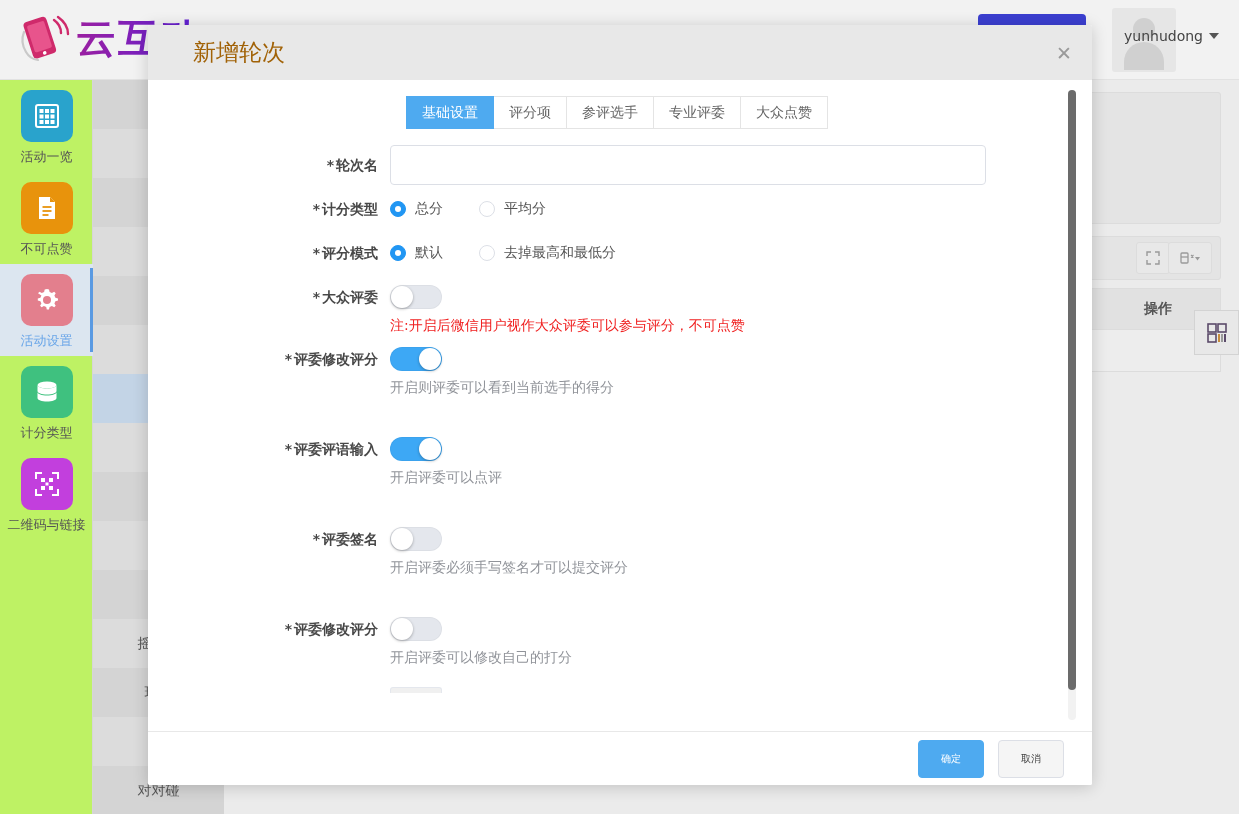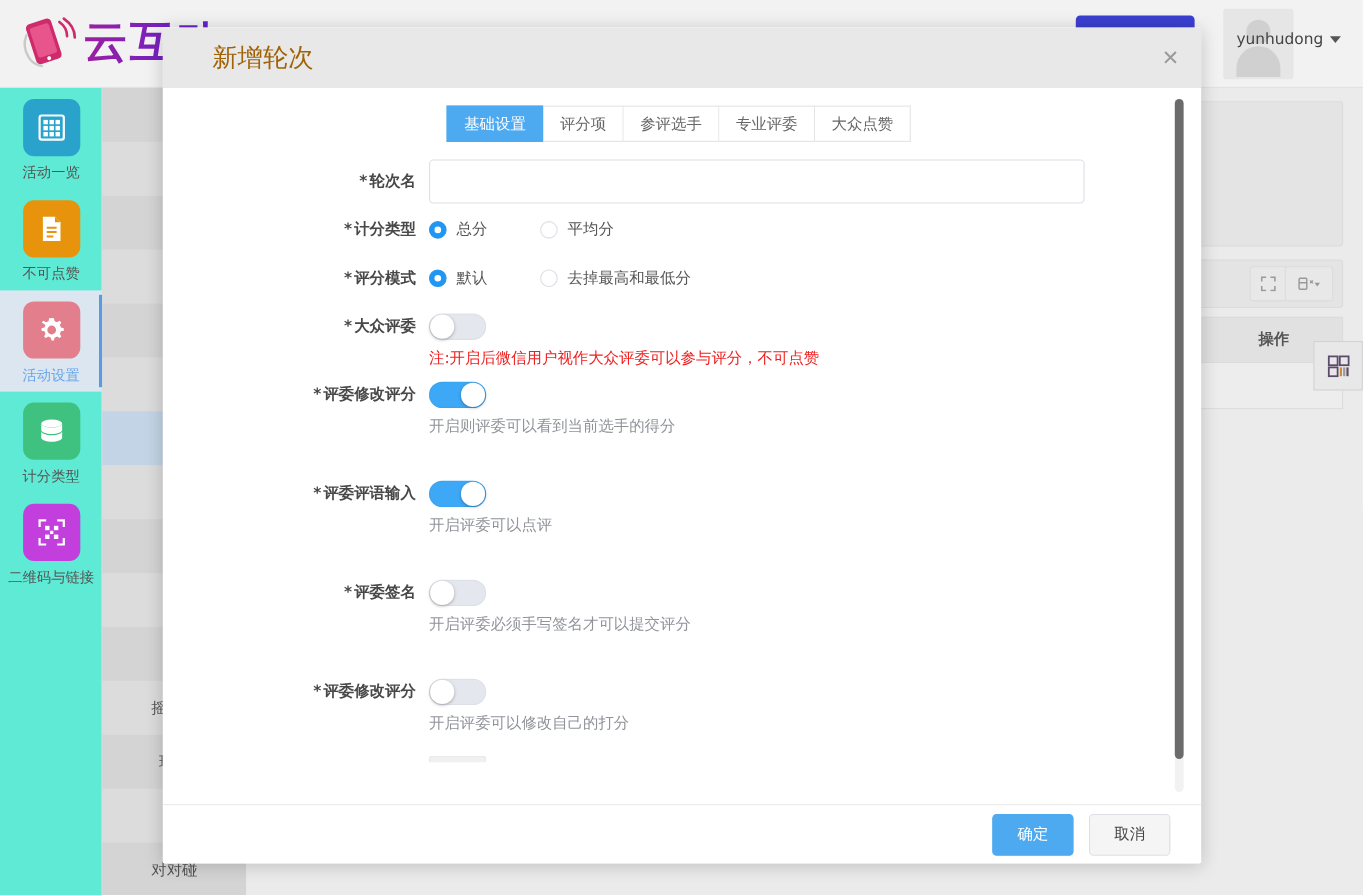--- a/index.html
+++ b/index.html
@@ -44,21 +44,21 @@
     font-size:14px; color:#444; display:flex; align-items:center; gap:6px;
   }
   .caret-down {
     width:0;height:0;border-left:5px solid transparent;border-right:5px solid transparent;
     border-top:6px solid #555;
   }
 
   
   .rail {
     position:absolute; left:0; top:80px; width:93px; height:734px;
-    background:#5eead4; border-right:1px solid #d6d6d6;
+    background:#bef264; border-right:1px solid #d6d6d6;
   }
   .rail-item {
     width:93px; padding:10px 0 6px; display:flex; flex-direction:column;
     align-items:center; gap:6px; position:relative; cursor:pointer;
   }
   .rail-item.active { background:#dce6f0; }
   .rail-item.active::after {
     content:""; position:absolute; right:0; top:4px; bottom:4px; width:3px; background:#5a9ae2;
   }
   .rail-icon {
@@ -154,21 +154,21 @@
   }
   .req { color:#484848; margin-right:2px; }
   .form-ctrl { flex:1; }
 
   .text-input {
     width:596px; height:40px; border:1px solid #dcdfe6; border-radius:4px;
     padding:0 12px; font-size:14px; color:#333; outline:none;
     font-family:"DejaVu Sans","Liberation Sans",sans-serif;
   }
 
-  .radio-group { display:flex; align-items:center; height:40px; gap:48px; }
+  .radio-group { display:flex; align-items:center; height:40px; gap:36px; }
   .radio { display:flex; align-items:center; gap:9px; cursor:pointer; }
   .radio-dot {
     width:16px; height:16px; border-radius:50%;
     border:1px solid #dcdfe6; background:#fff; position:relative;
   }
   .radio.checked .radio-dot { background:#2196f3; border-color:#2196f3; }
   .radio.checked .radio-dot::after {
     content:""; position:absolute; left:50%; top:50%; transform:translate(-50%,-50%);
     width:6px; height:6px; border-radius:50%; background:#fff;
   }
@@ -204,21 +204,21 @@
     position:absolute; right:16px; top:10px; width:8px; height:600px;
     background:#6b6b6b; border-radius:4px; cursor:pointer;
   }
 
   .modal-footer {
     height:54px; border-top:1px solid #e8e8e8; background:#fff;
     display:flex; align-items:center; justify-content:flex-end;
     padding-right:28px; gap:14px;
   }
   .btn {
-    height:38px; padding:0 22px; border-radius:4px; font-size:14px;
+    height:38px; padding:0 22px; border-radius:4px; font-size:10px;
     cursor:pointer; border:1px solid #dcdfe6; background:#f5f5f5; color:#444;
     display:flex; align-items:center; justify-content:center;
     font-family:"DejaVu Sans","Liberation Sans",sans-serif;
   }
   .btn.primary { background:#4eaaf0; border-color:#4eaaf0; color:#fff; }
 </style>
 </head>
 <body>
 
 <div id="app">

